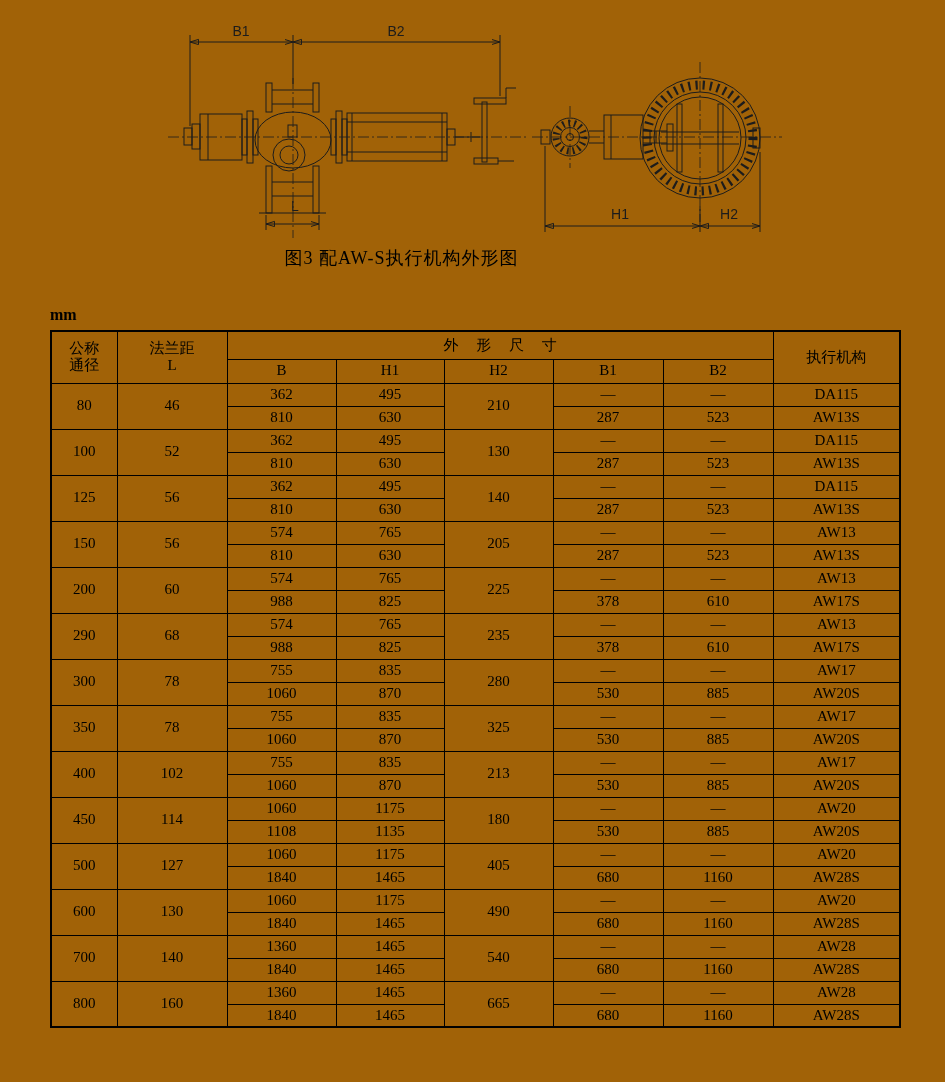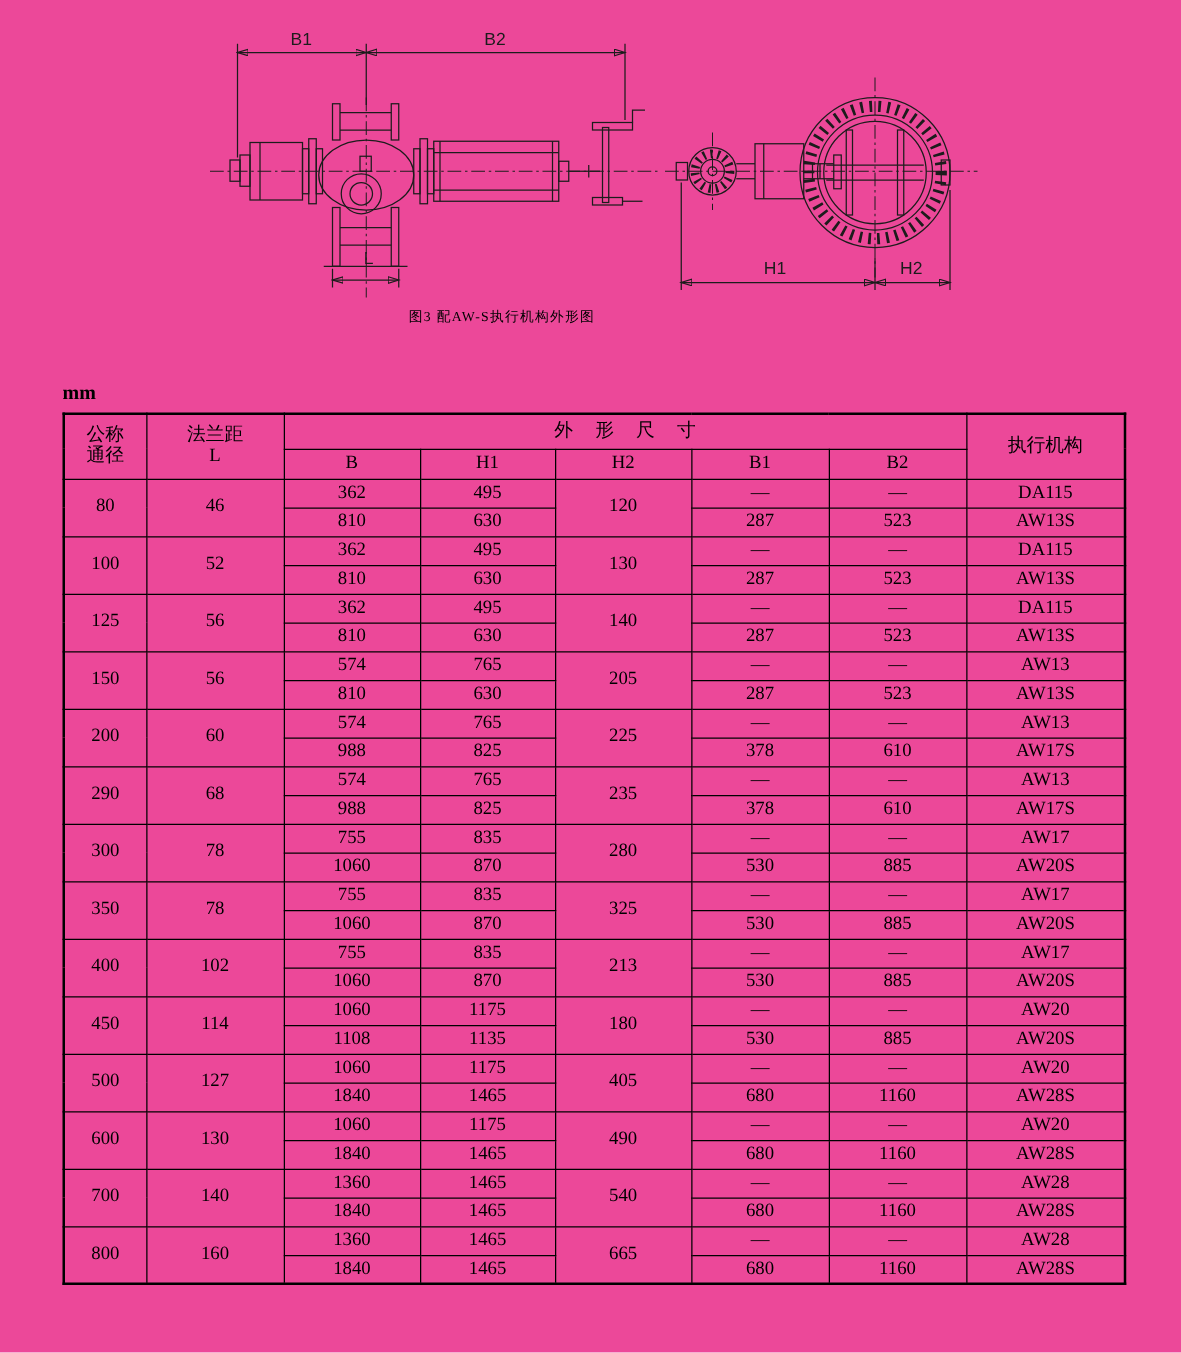--- a/index.html
+++ b/index.html
@@ -1,21 +1,21 @@
 <!DOCTYPE html>
 <html><head>
 <meta charset="utf-8">
 <style>
   * { margin: 0; padding: 0; box-sizing: border-box; }
   html, body { background: #ffffff; }
   .page {
     position: relative;
     width: 945px;
     height: 1082px;
-    background: #ec4899;
+    background: #a16207;
     font-family: "Liberation Serif", "DejaVu Serif", serif;
     color: #000;
     overflow: hidden;
   }
   .drawing {
     position: absolute;
     left: 0; top: 0;
     width: 945px; height: 292px;
   }
   .drawing line, .drawing rect, .drawing circle, .drawing ellipse, .drawing path, .drawing polyline {
@@ -31,21 +31,21 @@
     fill: #1c1c1c;
     font-family: "Liberation Sans", "DejaVu Sans", sans-serif;
     font-size: 14px;
   }
   .caption {
     position: absolute;
     left: 0; top: 246px;
     width: 759px;
     text-align: center;
     text-indent: 44px;
-    font-size: 11px;
+    font-size: 18px;
     letter-spacing: 1px;
   }
   .units {
     position: absolute;
     left: 50px; top: 306px;
     width: 849px;
     font-weight: bold;
     font-size: 16px;
   }
   table.dims {
@@ -244,21 +244,21 @@
         <th>B1</th>
         <th>B2</th>
       </tr>
     </thead>
     <tbody id="table-body">
         <tr>
           <td rowspan="2">80</td>
           <td rowspan="2">46</td>
           <td>362</td>
           <td>495</td>
-          <td rowspan="2">120</td>
+          <td rowspan="2">210</td>
           <td>—</td>
           <td>—</td>
           <td>DA115</td>
         </tr>
         <tr>
           <td>810</td>
           <td>630</td>
           <td>287</td>
           <td>523</td>
           <td>AW13S</td>

